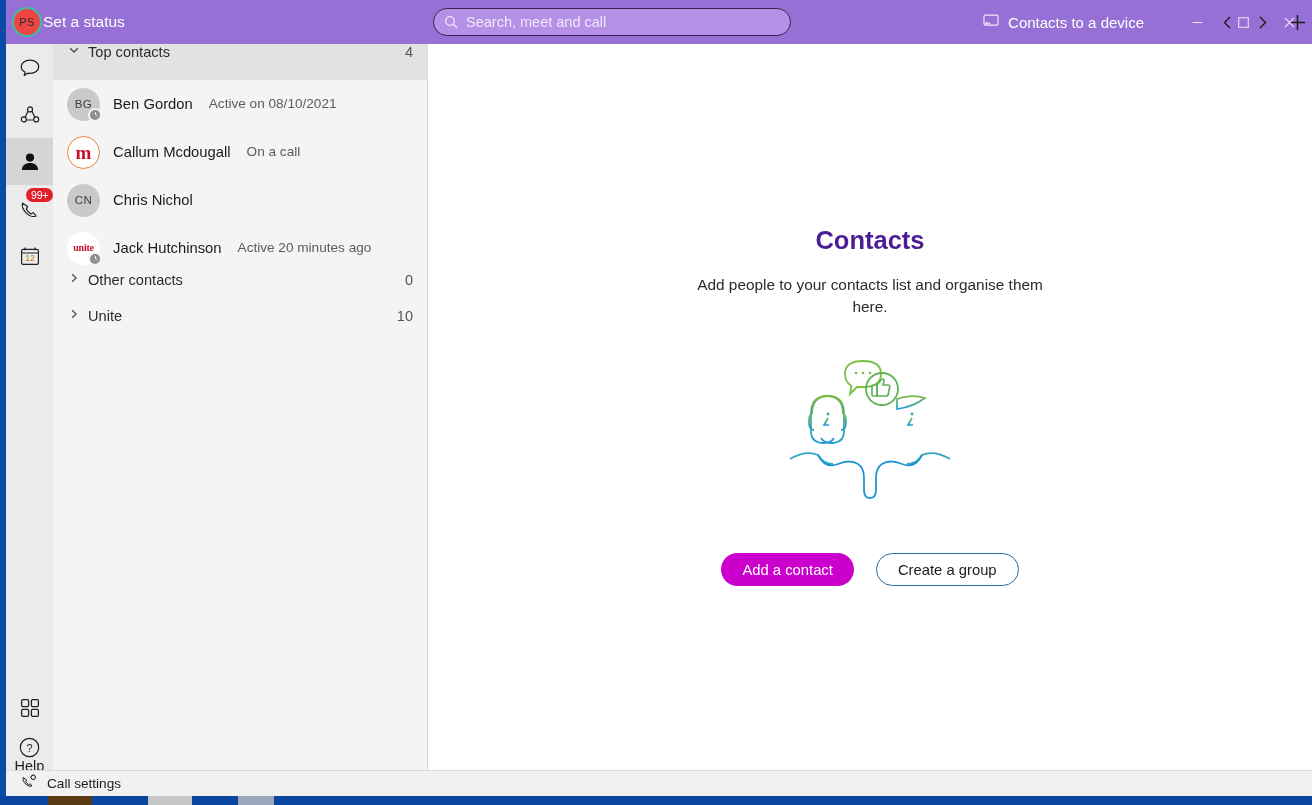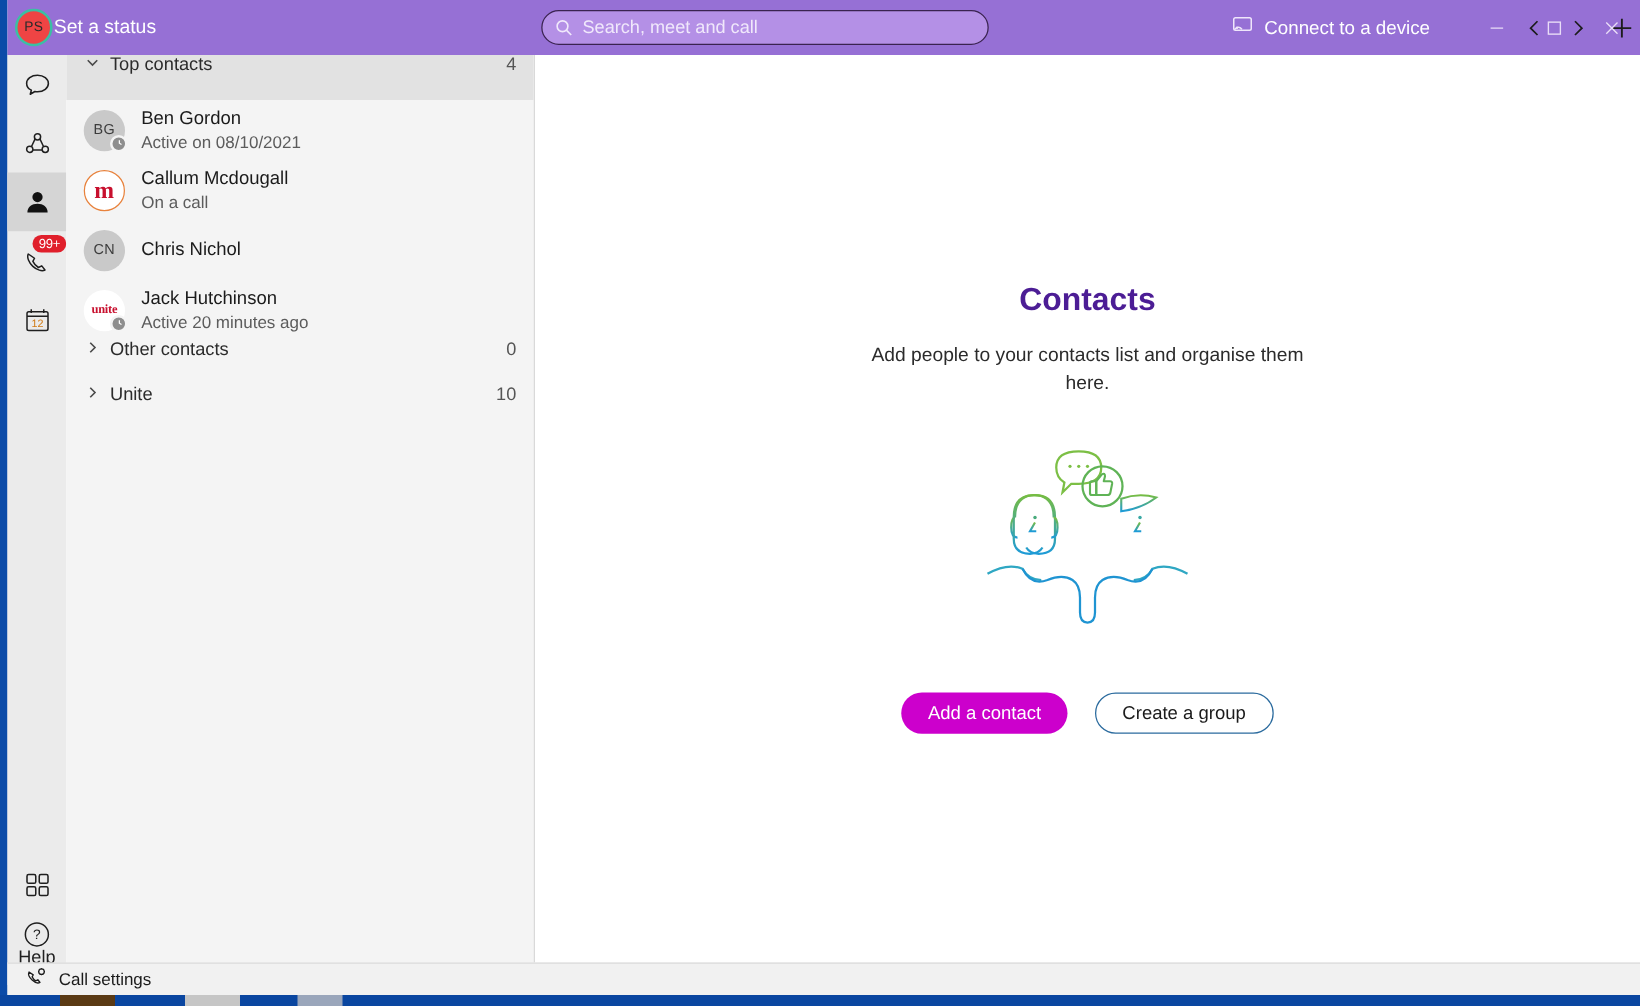--- a/index.html
+++ b/index.html
@@ -131,21 +131,21 @@
     overflow: visible;
   }
   .avatar.ring-orange { background: #ffffff; border: 1.5px solid #e8823c; }
   .avatar.plain-white { background: #ffffff; }
   .avatar .presence {
     position: absolute; right: -2px; bottom: -1px;
     width: 14px; height: 14px; border-radius: 50%;
     background: #8e8e8e; border: 2px solid #f4f4f4;
     display: flex; align-items: center; justify-content: center;
   }
-  .contact-text { margin-left: 13px; display: flex; flex-direction: column; justify-content: center; }
+  .contact-text { margin-left: 13px; display: flex; flex-direction: row; justify-content: center; gap: 16px; }
   .contact-name { font-size: 14.8px; color: #1b1b1b; line-height: 19px; }
   .contact-status { font-size: 13.6px; color: #5c5c5c; line-height: 18px; }
 
   
   .logo-m {
     font-family: "Liberation Serif", serif; font-weight: 700;
     font-size: 19px; color: #c8102e; line-height: 1;
     margin-top: 1px;
   }
   .logo-unite {
@@ -233,21 +233,21 @@
     </div>
 
     <div class="connect-device">
       <span>
         <svg width="16" height="14" viewBox="0 0 16 14" fill="none">
           <rect x="1" y="1.2" width="14" height="10" rx="1.4" stroke="#efe6fb" stroke-width="1.2"></rect>
           <path d="M1.6 10.6 q3 -3.4 6 -0.2" stroke="#efe6fb" stroke-width="1.2" fill="none"></path>
           <circle cx="3.6" cy="9.2" r="1" fill="#efe6fb"></circle>
         </svg>
       </span>
-      <span>Connect to a device</span>
+      <span>Contacts to a device</span>
     </div>
 
     <div class="winctl">
       <div class="winctl-btn">
         <svg width="13" height="13" viewBox="0 0 13 13">
           <path d="M1.5 6.5 H11.5" stroke="#e9ddf7" stroke-width="1.1"></path>
         </svg>
       </div>
       <div class="winctl-btn">
         <svg width="13" height="13" viewBox="0 0 13 13">

